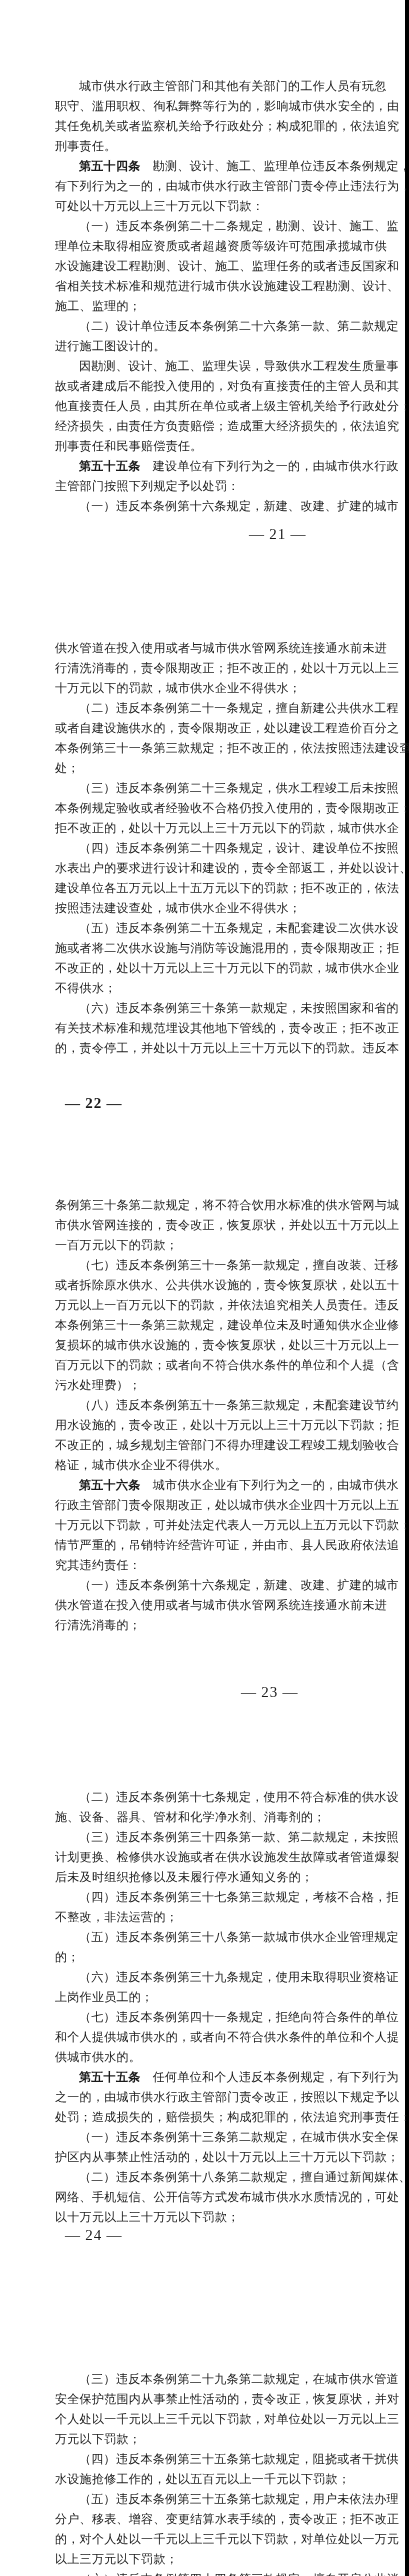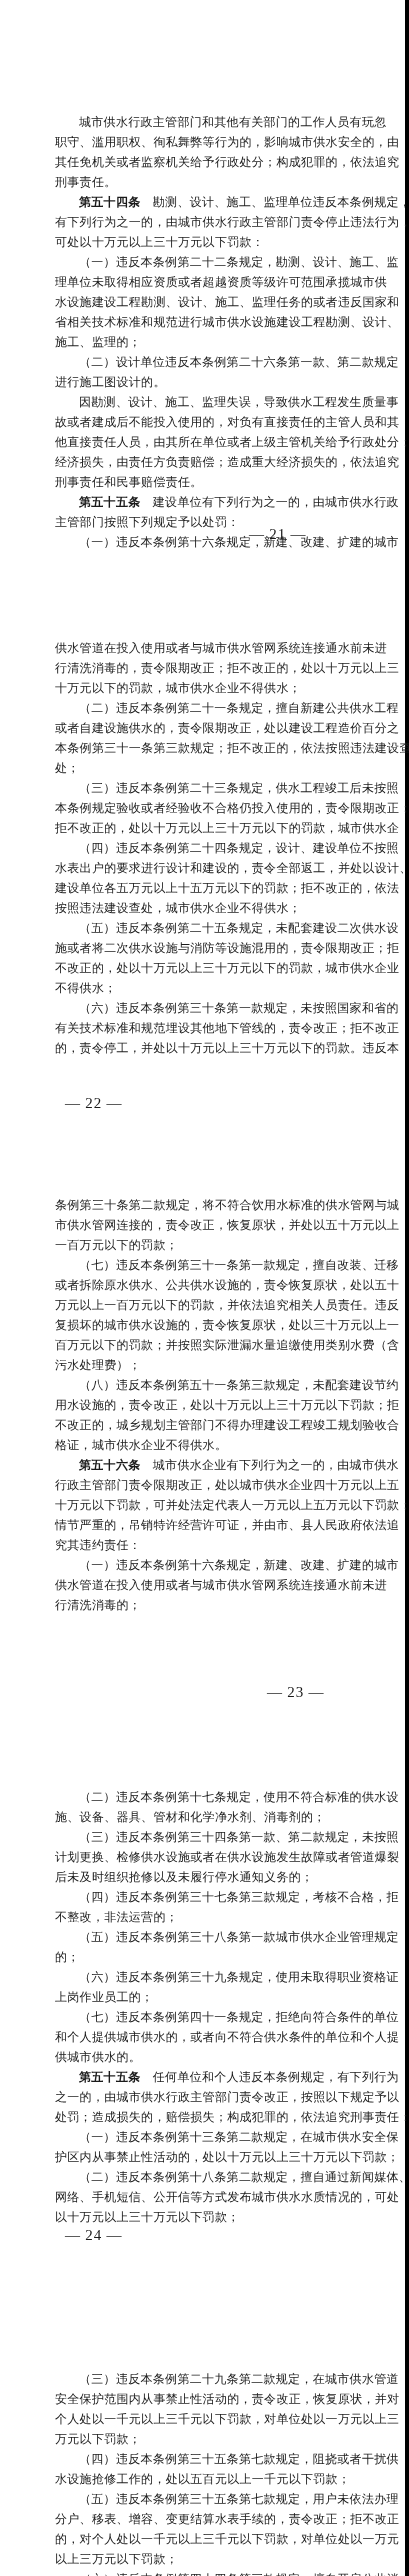--- a/index.html
+++ b/index.html
@@ -29,21 +29,21 @@
     letter-spacing:0.8px;
   }
   .edge-right{position:absolute;top:0;right:0;width:3.6px;height:100%;background:#000;}
 </style>
 </head>
 <body>
 
 <div class="canvas">
   <div class="edge-right"></div>
 
-<div class="page" style="top: 76px; margin-top: 36px;">
+<div class="page" style="top: 76px;">
       <div class="line ind">城市供水行政主管部门和其他有关部门的工作人员有玩忽</div>
       <div class="line">职守、滥用职权、徇私舞弊等行为的，影响城市供水安全的，由</div>
       <div class="line">其任免机关或者监察机关给予行政处分；构成犯罪的，依法追究</div>
       <div class="line">刑事责任。</div>
       <div class="line ind"><span class="bold">第五十四条</span><span>　勘测、设计、施工、监理单位违反本条例规定，</span></div>
       <div class="line">有下列行为之一的，由城市供水行政主管部门责令停止违法行为，</div>
       <div class="line">可处以十万元以上三十万元以下罚款：</div>
       <div class="line ind">（一）违反本条例第二十二条规定，勘测、设计、施工、监</div>
       <div class="line">理单位未取得相应资质或者超越资质等级许可范围承揽城市供</div>
       <div class="line">水设施建设工程勘测、设计、施工、监理任务的或者违反国家和</div>
@@ -77,45 +77,46 @@
       <div class="line">建设单位各五万元以上十五万元以下的罚款；拒不改正的，依法</div>
       <div class="line">按照违法建设查处，城市供水企业不得供水；</div>
       <div class="line ind">（五）违反本条例第二十五条规定，未配套建设二次供水设</div>
       <div class="line">施或者将二次供水设施与消防等设施混用的，责令限期改正；拒</div>
       <div class="line">不改正的，处以十万元以上三十万元以下的罚款，城市供水企业</div>
       <div class="line">不得供水；</div>
       <div class="line ind">（六）违反本条例第三十条第一款规定，未按照国家和省的</div>
       <div class="line">有关技术标准和规范埋设其他地下管线的，责令改正；拒不改正</div>
       <div class="line">的，责令停工，并处以十万元以上三十万元以下的罚款。违反本</div>
     </div>
-    <div class="pagenum" style="top: 1096px; left: 65px;">— 22 —</div>
+    <div class="pagenum" style="top: 1096px; left: 65px; font-weight: bold;">— 22 —</div>
     <div class="page" style="top: 1195px;">
       <div class="line">条例第三十条第二款规定，将不符合饮用水标准的供水管网与城</div>
       <div class="line">市供水管网连接的，责令改正，恢复原状，并处以五十万元以上</div>
       <div class="line">一百万元以下的罚款；</div>
       <div class="line ind">（七）违反本条例第三十一条第一款规定，擅自改装、迁移</div>
       <div class="line">或者拆除原水供水、公共供水设施的，责令恢复原状，处以五十</div>
       <div class="line">万元以上一百万元以下的罚款，并依法追究相关人员责任。违反</div>
+      <div class="line">本条例第三十一条第三款规定，建设单位未及时通知供水企业修</div>
       <div class="line">复损坏的城市供水设施的，责令恢复原状，处以三十万元以上一</div>
-      <div class="line">百万元以下的罚款；并按照实际泄漏水量追缴使用类别水费（含</div>
+      <div class="line">百万元以下的罚款；或者向不符合供水条件的单位和个人提（含</div>
       <div class="line">污水处理费）；</div>
       <div class="line ind">（八）违反本条例第五十一条第三款规定，未配套建设节约</div>
       <div class="line">用水设施的，责令改正，处以十万元以上三十万元以下罚款；拒</div>
       <div class="line">不改正的，城乡规划主管部门不得办理建设工程竣工规划验收合</div>
       <div class="line">格证，城市供水企业不得供水。</div>
       <div class="line ind"><span class="bold">第五十六条</span><span>　城市供水企业有下列行为之一的，由城市供水</span></div>
       <div class="line">行政主管部门责令限期改正，处以城市供水企业四十万元以上五</div>
       <div class="line">十万元以下罚款，可并处法定代表人一万元以上五万元以下罚款；</div>
       <div class="line">情节严重的，吊销特许经营许可证，并由市、县人民政府依法追</div>
       <div class="line">究其违约责任：</div>
       <div class="line ind">（一）违反本条例第十六条规定，新建、改建、扩建的城市</div>
       <div class="line">供水管道在投入使用或者与城市供水管网系统连接通水前未进</div>
       <div class="line">行清洗消毒的；</div>
     </div>
-    <div class="pagenum" style="top: 1685px; left: 267px;">— 23 —</div>
+    <div class="pagenum" style="top: 1685px; left: 241px;">— 23 —</div>
     <div class="page" style="top: 1787px;">
       <div class="line ind">（二）违反本条例第十七条规定，使用不符合标准的供水设</div>
       <div class="line">施、设备、器具、管材和化学净水剂、消毒剂的；</div>
       <div class="line ind">（三）违反本条例第三十四条第一款、第二款规定，未按照</div>
       <div class="line">计划更换、检修供水设施或者在供水设施发生故障或者管道爆裂</div>
       <div class="line">后未及时组织抢修以及未履行停水通知义务的；</div>
       <div class="line ind">（四）违反本条例第三十七条第三款规定，考核不合格，拒</div>
       <div class="line">不整改，非法运营的；</div>
       <div class="line ind">（五）违反本条例第三十八条第一款城市供水企业管理规定</div>
       <div class="line">的；</div>

